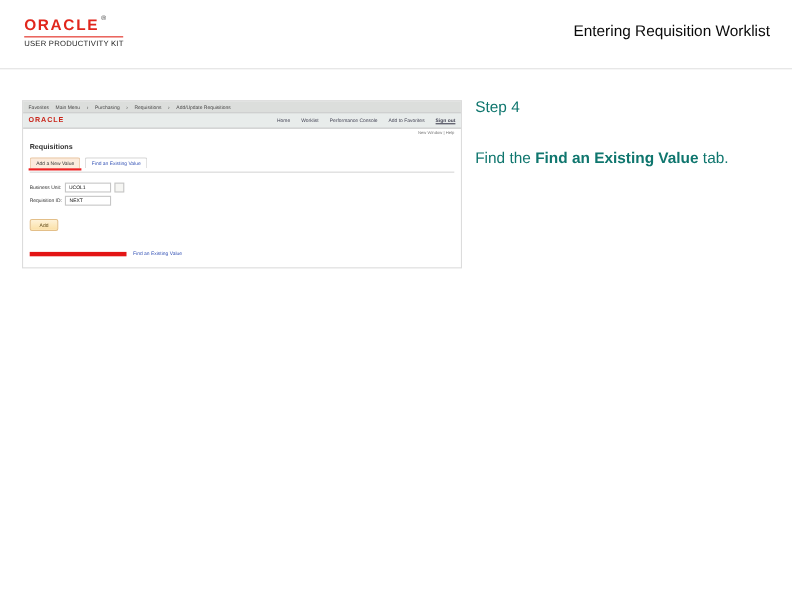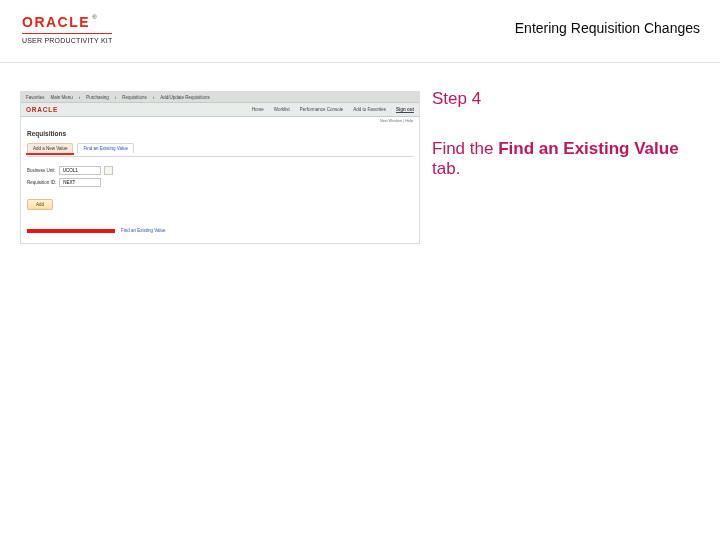--- a/index.html
+++ b/index.html
@@ -13,21 +13,21 @@
   .oracle-word { color:#e1261c; font-weight:800; letter-spacing:1.5px; font-size:14px; }
   .tm { font-size:6px; color:#333; position:relative; top:-5px; }
   .upk-line { height:1px; background:#e1261c; width:100%; margin-top:3px; }
   .upk { font-size:7px; letter-spacing:0.2px; color:#222; margin-top:3px; }
   .title { margin-left:auto; font-size:14px; color:#0a0a0a; padding-top:6px; }
   .hr { border:none; border-top:1px solid #e2e2e2; margin-top:14px; }
 
   
   .body { display:flex; }
   .left { width:420px; padding:28px 0 0 20px; }
-  .right { width:280px; padding:26px 8px 0 12px; font-size:17px; color:#be185d; }
+  .right { width:280px; padding:26px 8px 0 12px; font-size:14px; color:#0f766e; }
   .right .step { margin-bottom:30px; }
   .right b { font-weight:700; }
 
   
   .app { width:400px; border:1px solid #dcdcdc; background:#fff; font-size:5px; color:#333; }
   .app-top { background:#dcdedc; height:10px; display:flex; gap:6px; align-items:center; padding:0 5px; font-size:4.5px; color:#444;}
   .app-band { background:#e8eceb; border-top:1px solid #c9c9c9; border-bottom:1px solid #c9c9c9; display:flex; align-items:center; padding:3px 5px; }
   .app-logo { color:#c9261b; font-weight:800; letter-spacing:0.8px; font-size:6.5px; }
   .app-nav { margin-left:auto; display:flex; gap:10px; font-size:4.5px; color:#445; }
   .app-sig { font-weight:700; text-decoration:underline;}
@@ -57,21 +57,21 @@
 <div class="page">
   <div class="header">
     <div class="logo-block">
       <div class="logo-row">
         <span class="oracle-word">ORACLE</span>
         <span class="tm">®</span>
       </div>
       <div class="upk-line"></div>
       <div class="upk">USER PRODUCTIVITY KIT</div>
     </div>
-    <div class="title">Entering Requisition Changes</div>
+    <div class="title">Entering Requisition Worklist</div>
   </div>
   <hr class="hr">
 
   <div class="body">
     <div class="left">
 
       <div class="app">
         <div class="app-top">
           <span>Favorites</span>
           <span>Main Menu</span>

